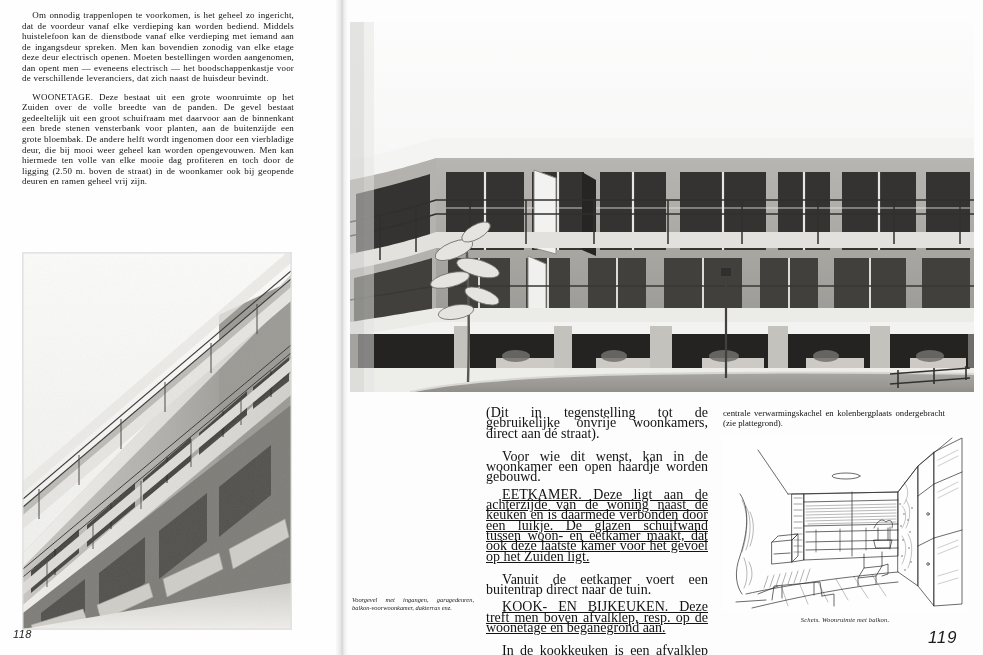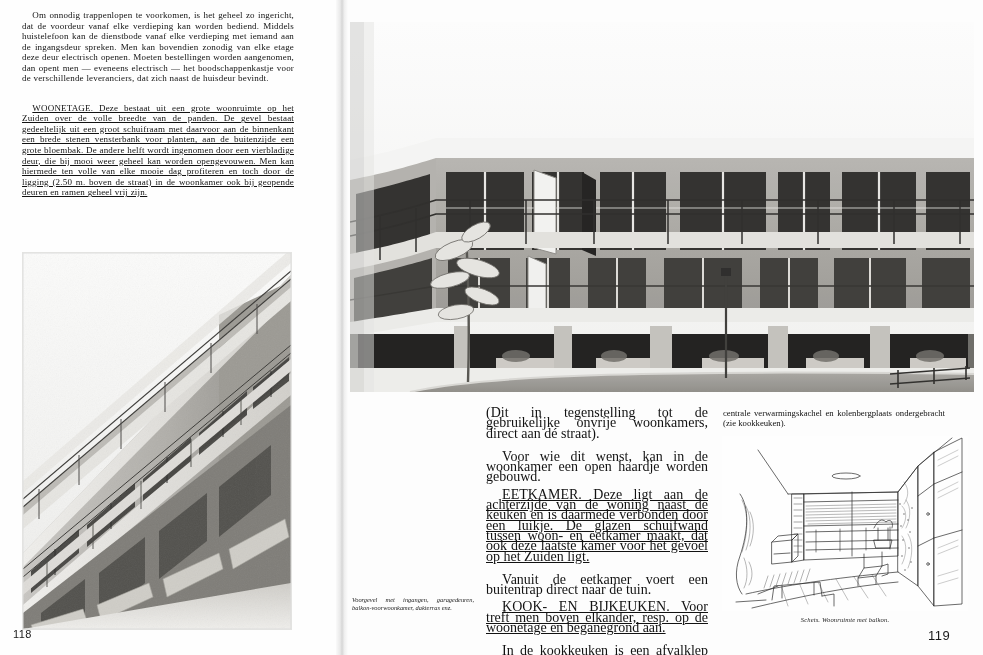--- a/index.html
+++ b/index.html
@@ -21,29 +21,29 @@
   p{margin:0;text-indent:1.15em;}
   p.noind{text-indent:0;}
   .lead{font-variant:normal;letter-spacing:.02em;}
 
   
   #left-text{
     left:22px;top:10px;width:272px;
     font-size:9.0px;line-height:10.55px;
     word-spacing:.02em;
   }
-  #left-text p + p{margin-top:19px;text-decoration:underline;}
+  #left-text p + p{margin-top:8px;}
 
   #photo-left{
     position:absolute;left:22px;top:252px;width:268px;height:376px;
     background:#c9c9c7;overflow:hidden;border:1px solid #e3e3e1;
   }
   #pageno-left{
     position:absolute;left:13px;top:628px;font-family:"Liberation Sans",sans-serif;
-    font-size:11px;color:#1a1a1a;letter-spacing:.04em;
+    font-size:11px;color:#1a1a1a;letter-spacing:.04em;font-style:italic;
   }
 
   
   #photo-top{
     position:absolute;left:350px;top:22px;width:624px;height:370px;
     background:#bdbdbb;overflow:hidden;
   }
   #caption-left-photo{
     position:absolute;left:352px;top:596px;width:122px;
     font-style:italic;font-size:6.4px;line-height:8.2px;color:#222;
@@ -63,21 +63,21 @@
   #sketch{
     position:absolute;left:722px;top:436px;width:246px;height:175px;overflow:hidden;
     background:#fefefe;
   }
   #caption-sketch{
     position:absolute;left:722px;top:616px;width:246px;text-align:center;
     font-style:italic;font-size:6.6px;color:#222;letter-spacing:.02em;
   }
   #pageno-right{
     position:absolute;left:928px;top:628px;font-family:"Liberation Sans",sans-serif;
-    font-size:13px;color:#1a1a1a;letter-spacing:.04em;
+    font-size:17px;color:#1a1a1a;letter-spacing:.04em;font-style:italic;
   }
   svg{display:block;}
 </style>
 </head>
 <body>
 
 <div class="spread">
 
   <div class="page-left"></div>
   <div class="page-right"></div>
@@ -380,26 +380,26 @@
     </svg>
   </div>
 
   <div id="caption-left-photo">Voorgevel met ingangen, garagedeuren, balkon-voorwoonkamer, dakterras enz.</div>
 
   <div class="col" id="col-mid">
     <p class="noind">(Dit in tegenstelling tot de gebruikelijke onvrije woonkamers, direct aan dé straat).</p>
     <p>Voor wie dit wenst, kan in de woonkamer een open haardje worden gebouwd.</p>
     <p class="gap">EETKAMER. Deze ligt aan de achterzijde van de woning naast de keuken en is daarmede verbonden door een luikje. De glazen schuifwand tussen woon- en eetkamer maakt, dat ook deze laatste kamer voor het gevoel op het Zuiden ligt.</p>
     <p>Vanuit de eetkamer voert een buitentrap direct naar de tuin.</p>
-    <p class="gap">KOOK- EN BIJKEUKEN. Voor treft men boven elkander, resp. op de woonetage en beganegrond aan.</p>
+    <p class="gap">KOOK- EN BIJKEUKEN. Deze treft men boven afvalklep, resp. op de woonetage en beganegrond aan.</p>
     <p>In de kookkeuken is een afvalklep met koker naar de vuilemmer, die in de bijkeuken in een geventileerde kast staat. In de bijkeuken zijn ook</p>
   </div>
 
   <div class="col" id="col-right">
-    <p class="noind">centrale verwarmingskachel en kolenbergplaats ondergebracht (zie kookkeuken).</p>
+    <p class="noind">centrale verwarmingskachel en kolenbergplaats ondergebracht (zie plattegrond).</p>
   </div>
 
   <div id="sketch">
     <svg width="246" height="175" viewBox="0 0 246 175">
       <g stroke="#2b2b2b" fill="none" stroke-width=".7" stroke-linecap="round">
 
         <path d="M36,14 L66,58"></path>
         <path d="M230,2 L196,30"></path>
         <path d="M66,58 L176,56 L196,30"></path>
 

